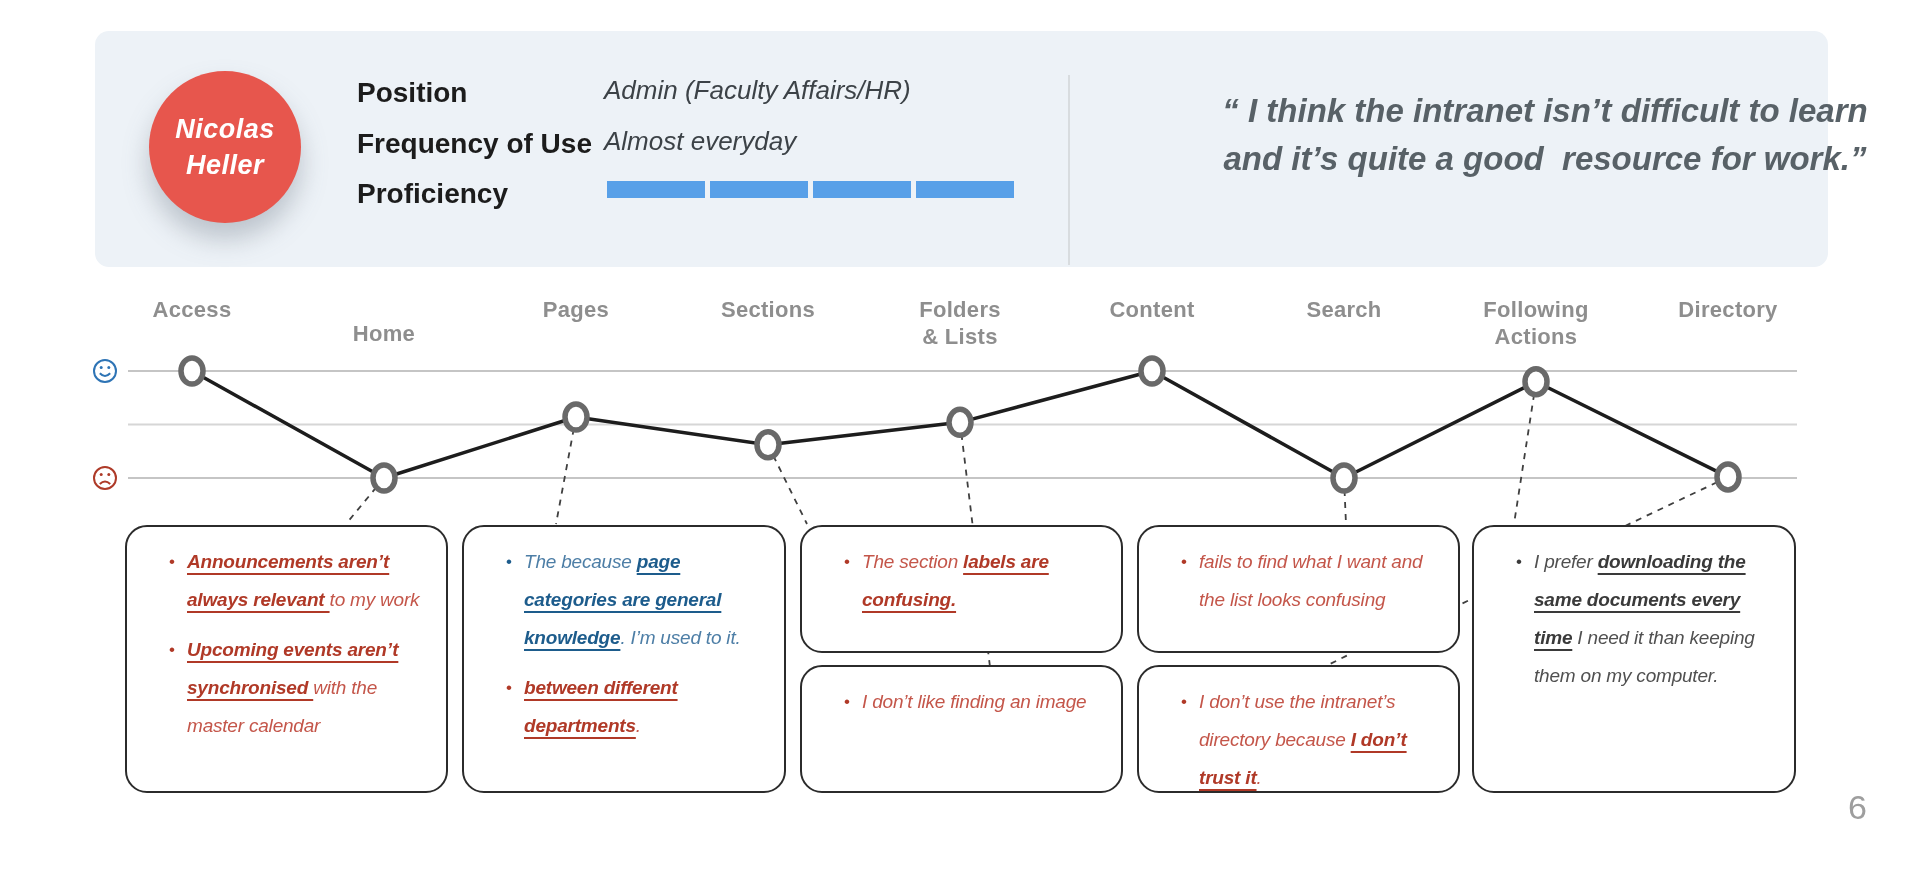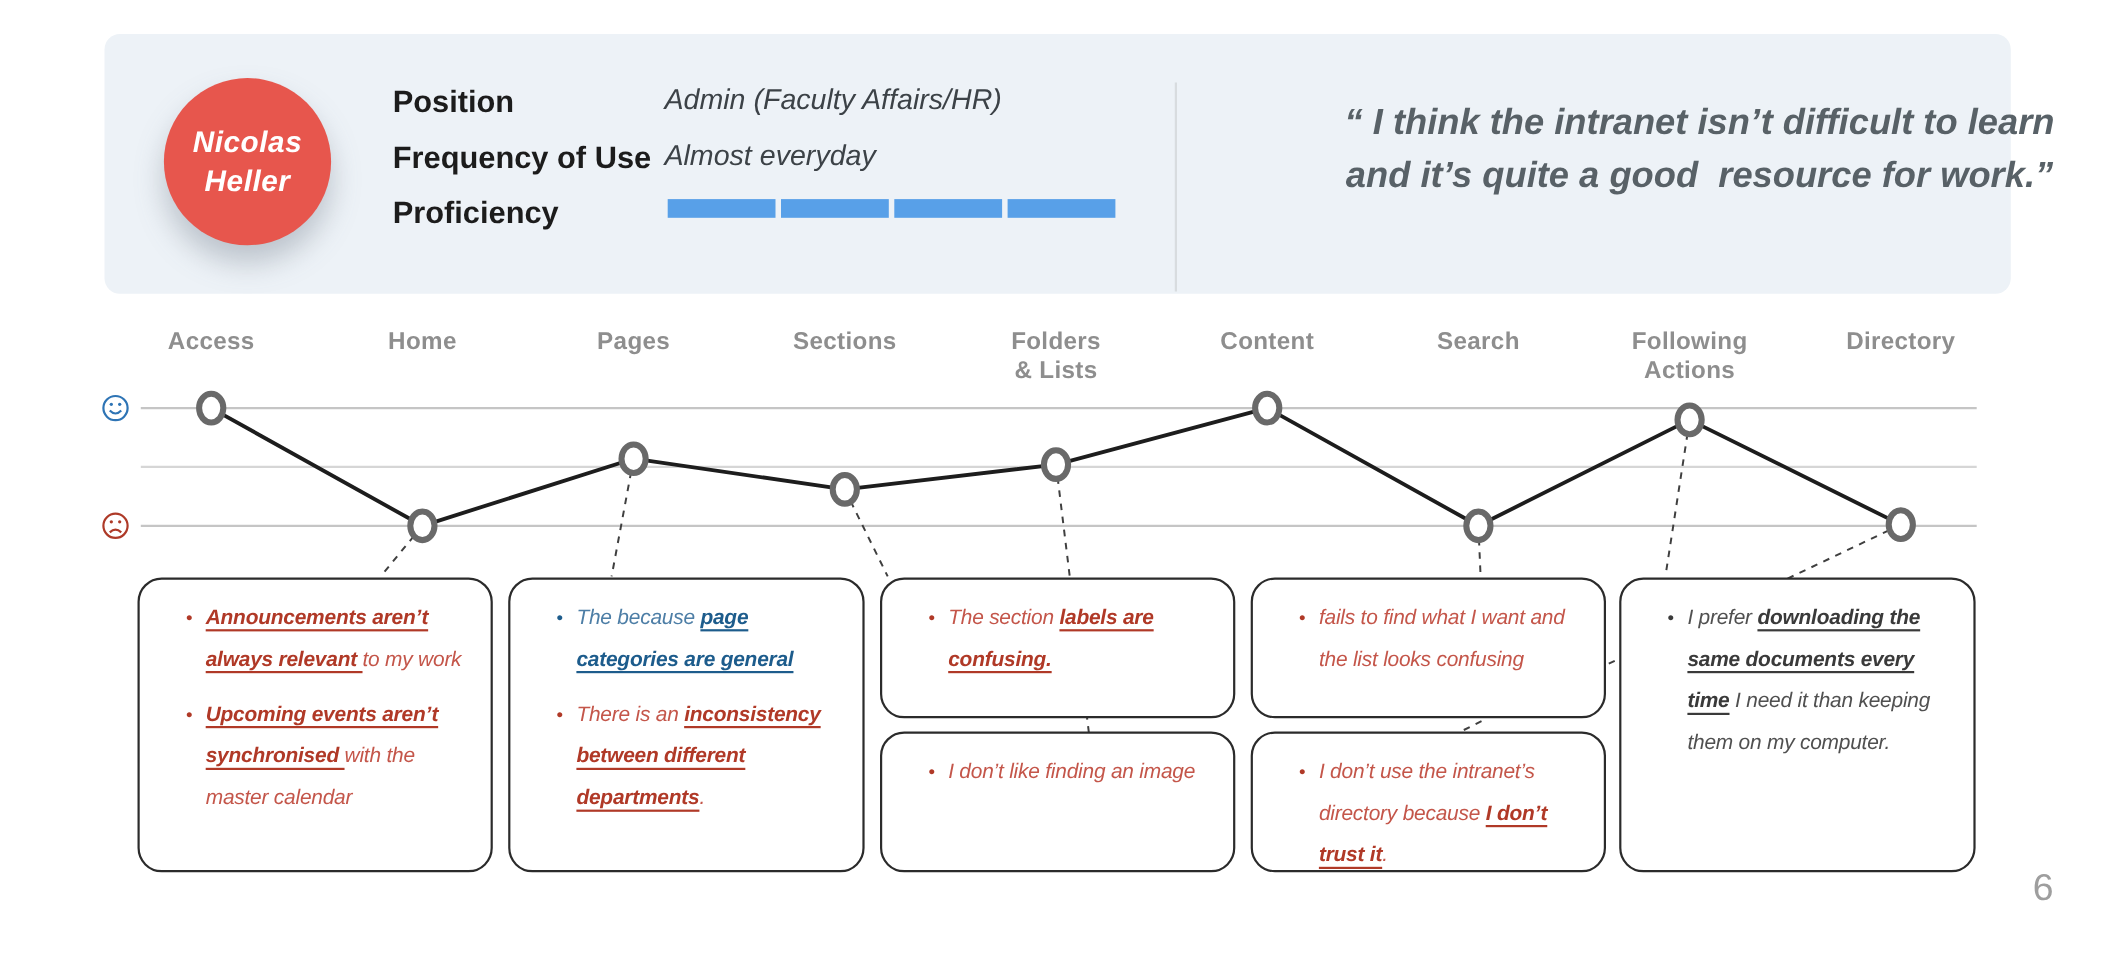--- a/index.html
+++ b/index.html
@@ -118,21 +118,21 @@
       </div>
     <div class="hdr-divider"></div>
     <div class="quote">
       <div class="quote-line">“ I think the intranet isn’t difficult to learn</div>
       <div class="quote-line">and it’s quite a good  resource for work.”</div>
     </div>
   </div>
 
   <div id="stages">
       <div class="stage-label" style="left: 192px;">Access</div>
-      <div class="stage-label" style="left: 384px;">Home</div>
+      <div class="stage-label" style="left: 384px; margin-top: 24px;">Home</div>
       <div class="stage-label" style="left: 576px;">Pages</div>
       <div class="stage-label" style="left: 768px;">Sections</div>
       <div class="stage-label" style="left: 960px;">Folders
 &amp; Lists</div>
       <div class="stage-label" style="left: 1152px;">Content</div>
       <div class="stage-label" style="left: 1344px;">Search</div>
       <div class="stage-label" style="left: 1536px;">Following
 Actions</div>
       <div class="stage-label" style="left: 1728px;">Directory</div>
     </div>
@@ -153,26 +153,26 @@
             <div class="note-line"><span class="seg-plain">master calendar</span></div>
           </div>
         </div>
       </div>
       <div class="note-box" style="left: 462px; top: 525px; width: 324px; height: 268px;">
         <div class="note-item t-blue">
           <span class="bullet">•</span>
           <div class="note-text">
             <div class="note-line"><span class="seg-plain">The because </span><span class="seg-strong">page</span></div>
             <div class="note-line"><span class="seg-strong">categories are general</span></div>
-          </div>
-        </div>
-        <div class="note-item t-red">
-          <span class="bullet">•</span>
-          <div class="note-text">
-            <div class="note-line"><span class="seg-plain">There is an </span><span class="seg-strong">inconsistency</span></div>
+            <div class="note-line"><span class="seg-strong">knowledge</span><span class="seg-plain">. I’m used to it.</span></div>
+          </div>
+        </div>
+        <div class="note-item t-red">
+          <span class="bullet">•</span>
+          <div class="note-text">
             <div class="note-line"><span class="seg-strong">between different</span></div>
             <div class="note-line"><span class="seg-strong">departments</span><span class="seg-plain">.</span></div>
           </div>
         </div>
       </div>
       <div class="note-box" style="left: 800px; top: 525px; width: 323px; height: 128px;">
         <div class="note-item t-red">
           <span class="bullet">•</span>
           <div class="note-text">
             <div class="note-line"><span class="seg-plain">The section </span><span class="seg-strong">labels are</span></div>

